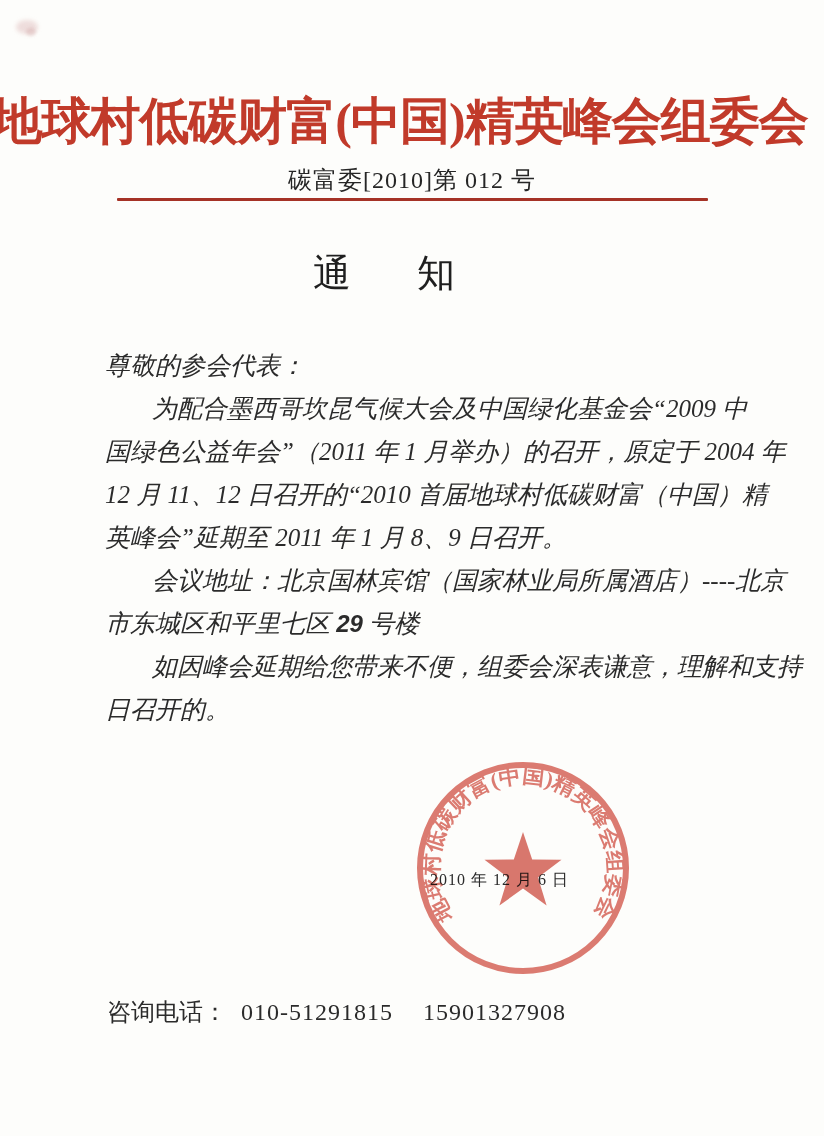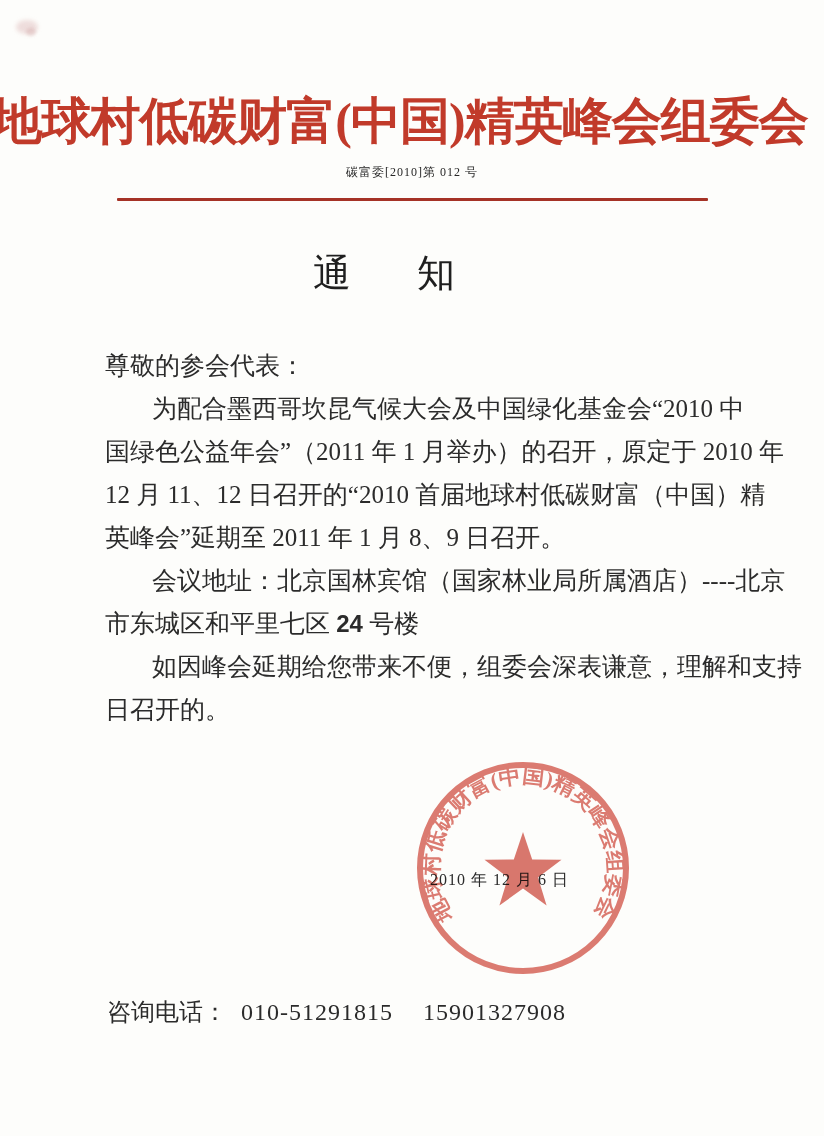--- a/index.html
+++ b/index.html
@@ -19,35 +19,35 @@
     left:26px;top:28px;width:10px;height:8px;border-radius:50%;
     background:rgba(190,130,130,.25);filter:blur(1.5px);
   }
   .org-title{
     left:-12px;top:88px;width:824px;text-align:center;
     font-size:50px;font-weight:bold;color:#c13a2a;
     letter-spacing:-1px;white-space:nowrap;
   }
   .ref-no{
     left:0;top:164px;width:824px;text-align:center;
-    font-size:12px;color:#262626;letter-spacing:1px;
+    font-size:24px;color:#262626;letter-spacing:1px;
   }
   .red-rule{
     left:117px;top:198px;width:591px;height:3px;
     background:#a53226;border-radius:1px;
   }
   .notice-title{
     left:-21px;top:248px;width:824px;text-align:center;
     font-size:38px;color:#1f1f1f;letter-spacing:14px;white-space:nowrap;
   }
   .body-block{
     left:105px;top:344px;width:625px;
     font-size:25px;line-height:43px;color:#2b2b2b;
   }
-  .bline{white-space:nowrap;}
+  .bline{white-space:nowrap;font-style:italic;}
   .bline.ind{padding-left:47px;}
   .bline b{font-family:"Liberation Sans","DejaVu Sans",sans-serif;font-size:24px;}
   .sig-org{
     left:305px;top:828px;font-size:24px;color:#2b2b2b;white-space:nowrap;
     letter-spacing:.5px;
   }
   .sig-date{
     left:430px;top:870px;font-size:16px;color:#2b2b2b;white-space:nowrap;
     letter-spacing:1px;
   }
@@ -72,26 +72,26 @@
   <div class="abs org-title">地球村低碳财富(中国)精英峰会组委会</div>
 
   <div class="abs ref-no">碳富委[2010]第 012 号</div>
 
   <div class="abs red-rule"></div>
 
   <div class="abs notice-title">通　知</div>
 
   <div class="abs body-block">
       <div class="bline">尊敬的参会代表：</div>
-      <div class="bline ind">为配合墨西哥坎昆气候大会及中国绿化基金会“2010 中</div>
-      <div class="bline">国绿色公益年会”（2011 年 1 月举办）的召开，原定于 2010 年</div>
+      <div class="bline ind">为配合墨西哥坎昆气候大会及中国绿化基金会“2009 中</div>
+      <div class="bline">国绿色公益年会”（2011 年 1 月举办）的召开，原定于 2004 年</div>
       <div class="bline">12 月 11、12 日召开的“2010 首届地球村低碳财富（中国）精</div>
       <div class="bline">英峰会”延期至 2011 年 1 月 8、9 日召开。</div>
       <div class="bline ind">会议地址：北京国林宾馆（国家林业局所属酒店）----北京</div>
-      <div class="bline">市东城区和平里七区 <b>24</b> 号楼</div>
+      <div class="bline">市东城区和平里七区 <b>29</b> 号楼</div>
       <div class="bline ind">如因峰会延期给您带来不便，组委会深表谦意，理解和支持</div>
       <div class="bline">日召开的。</div>
     </div>
 
 
   <div class="abs sig-date">2010 年 12 月 6 日</div>
 
   <svg class="abs stamp" viewBox="0 0 220 220" xmlns="http://www.w3.org/2000/svg">
     <circle cx="110" cy="110" r="103" fill="none" stroke="#d0493c" stroke-width="6"></circle>
     <path id="stamp-arc" d="M 40.4,158.8 A 85,85 0 1 1 179.6,158.8" fill="none"></path>

